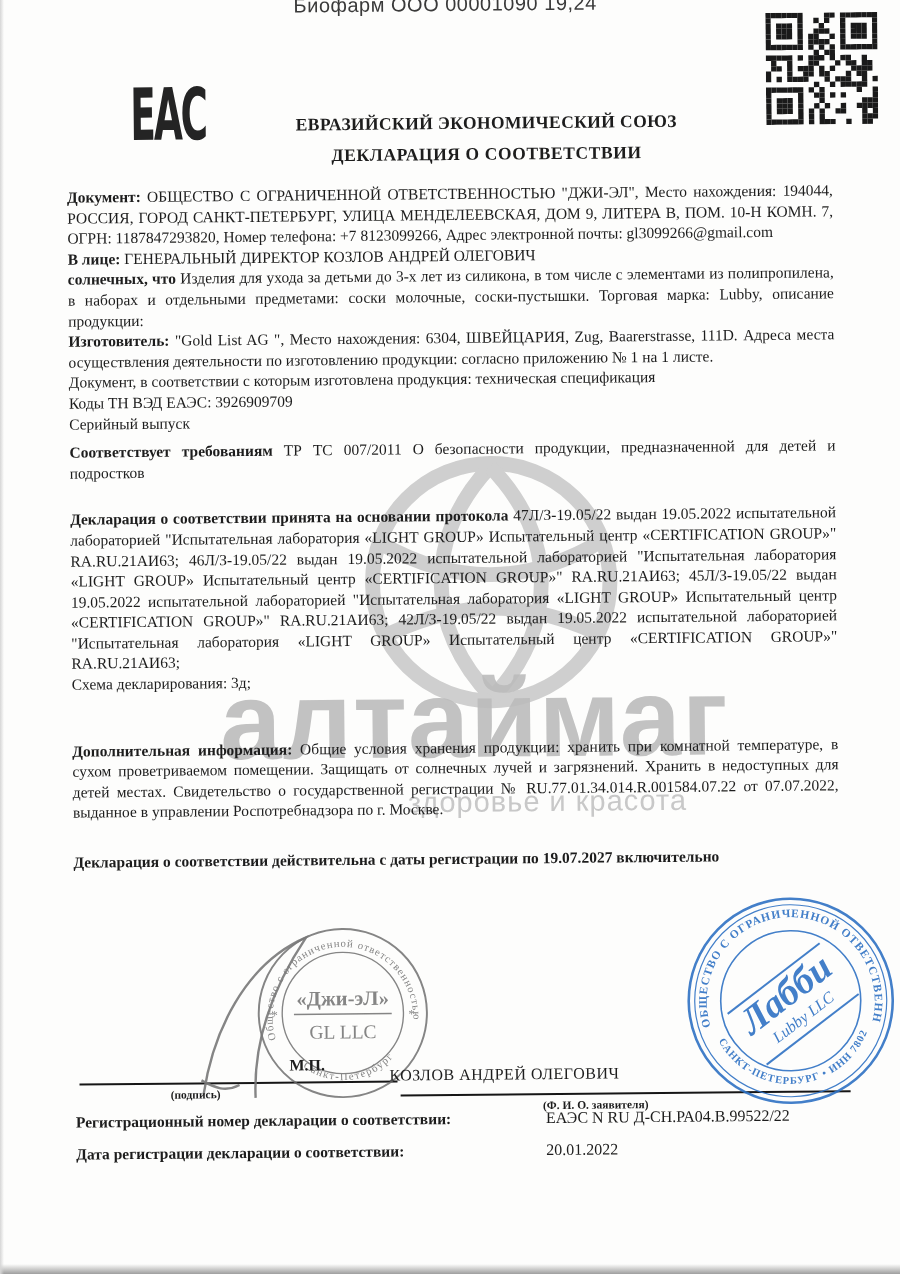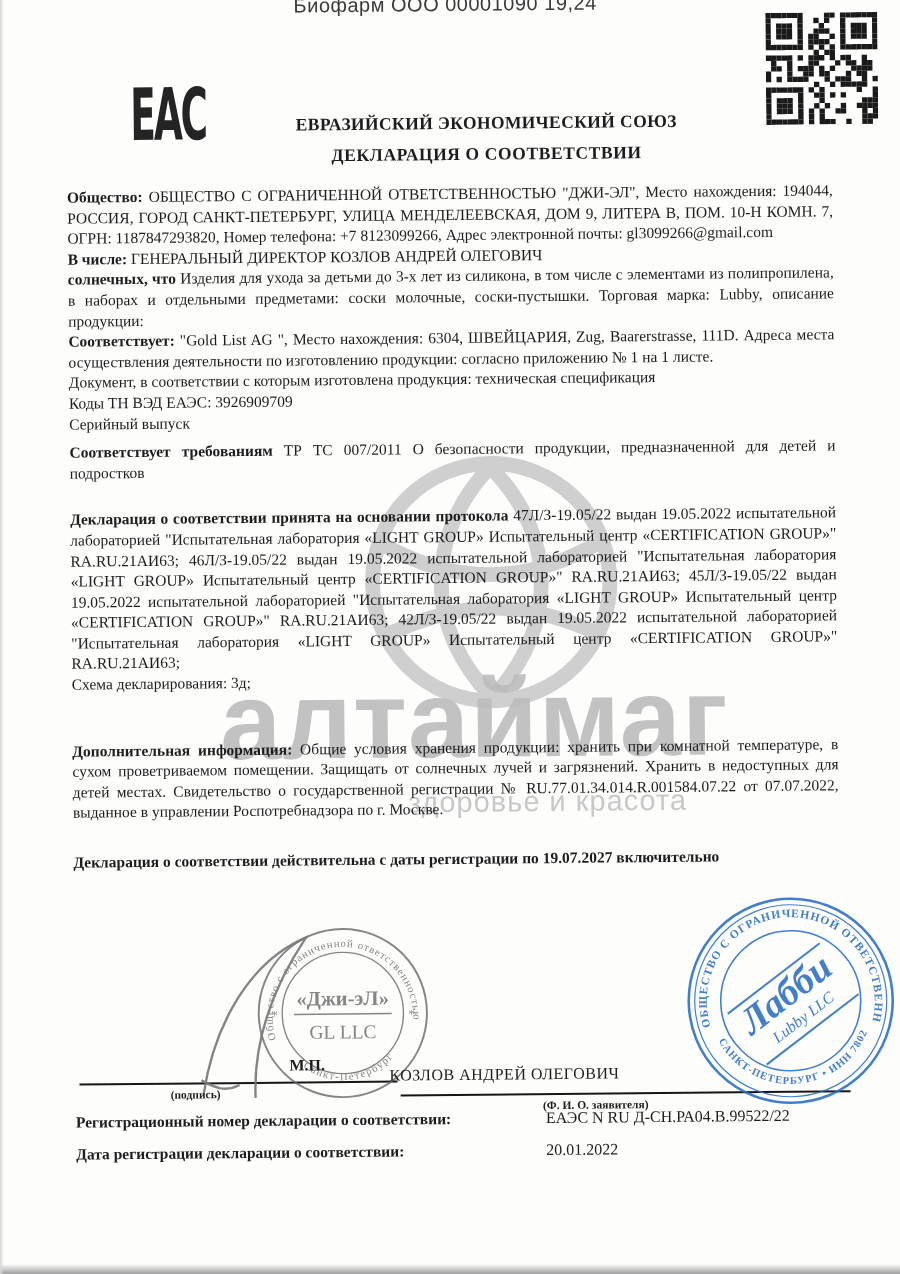--- a/index.html
+++ b/index.html
@@ -295,24 +295,24 @@
         <path d="M125 16 C 62 82, 62 168, 125 234"></path>
         <path d="M125 16 C 188 82, 188 168, 125 234"></path>
         <path d="M22 88 C 92 128, 158 128, 228 88"></path>
         <path d="M30 172 C 98 142, 152 142, 220 172"></path>
       </g>
     </svg>
     <div class="wm-big">алтаймаг</div>
     <div class="wm-small">здоровье и красота</div>
 
     <div class="content">
-      <p class="just"><b>Общество:</b> <span>ОБЩЕСТВО С ОГРАНИЧЕННОЙ ОТВЕТСТВЕННОСТЬЮ "ДЖИ-ЭЛ", Место нахождения: 194044, РОССИЯ, ГОРОД САНКТ-ПЕТЕРБУРГ, УЛИЦА МЕНДЕЛЕЕВСКАЯ, ДОМ 9, ЛИТЕРА В, ПОМ. 10-Н КОМН. 7, ОГРН: 1187847293820, Номер телефона: +7 8123099266, Адрес электронной почты: gl3099266@gmail.com</span></p>
-      <p><b>В числе:</b> <span>ГЕНЕРАЛЬНЫЙ ДИРЕКТОР КОЗЛОВ АНДРЕЙ ОЛЕГОВИЧ</span></p>
+      <p class="just"><b>Документ:</b> <span>ОБЩЕСТВО С ОГРАНИЧЕННОЙ ОТВЕТСТВЕННОСТЬЮ "ДЖИ-ЭЛ", Место нахождения: 194044, РОССИЯ, ГОРОД САНКТ-ПЕТЕРБУРГ, УЛИЦА МЕНДЕЛЕЕВСКАЯ, ДОМ 9, ЛИТЕРА В, ПОМ. 10-Н КОМН. 7, ОГРН: 1187847293820, Номер телефона: +7 8123099266, Адрес электронной почты: gl3099266@gmail.com</span></p>
+      <p><b>В лице:</b> <span>ГЕНЕРАЛЬНЫЙ ДИРЕКТОР КОЗЛОВ АНДРЕЙ ОЛЕГОВИЧ</span></p>
       <p class="just"><b>солнечных, что</b> <span>Изделия для ухода за детьми до 3-х лет из силикона, в том числе с элементами из полипропилена, в наборах и отдельными предметами: соски молочные, соски-пустышки. Торговая марка: Lubby, описание продукции:</span></p>
-      <p class="just"><b>Соответствует:</b> <span>"Gold List AG ", Место нахождения: 6304, ШВЕЙЦАРИЯ, Zug, Baarerstrasse, 111D. Адреса места осуществления деятельности по изготовлению продукции: согласно приложению № 1 на 1 листе.</span></p>
+      <p class="just"><b>Изготовитель:</b> <span>"Gold List AG ", Место нахождения: 6304, ШВЕЙЦАРИЯ, Zug, Baarerstrasse, 111D. Адреса места осуществления деятельности по изготовлению продукции: согласно приложению № 1 на 1 листе.</span></p>
       <p>Документ, в соответствии с которым изготовлена продукция: техническая спецификация</p>
       <p>Коды ТН ВЭД ЕАЭС: 3926909709</p>
       <p>Серийный выпуск</p>
       <p class="just gap1"><b>Соответствует требованиям</b> <span>ТР ТС 007/2011 О безопасности продукции, предназначенной для детей и подростков</span></p>
       <p class="just gap2"><b>Декларация о соответствии принята на основании протокола</b> <span>47Л/З-19.05/22 выдан 19.05.2022 испытательной лабораторией "Испытательная лаборатория «LIGHT GROUP» Испытательный центр «CERTIFICATION GROUP»" RA.RU.21АИ63; 46Л/З-19.05/22 выдан 19.05.2022 испытательной лабораторией "Испытательная лаборатория «LIGHT GROUP» Испытательный центр «CERTIFICATION GROUP»" RA.RU.21АИ63; 45Л/З-19.05/22 выдан 19.05.2022 испытательной лабораторией "Испытательная лаборатория «LIGHT GROUP» Испытательный центр «CERTIFICATION GROUP»" RA.RU.21АИ63; 42Л/З-19.05/22 выдан 19.05.2022 испытательной лабораторией "Испытательная лаборатория «LIGHT GROUP» Испытательный центр «CERTIFICATION GROUP»" RA.RU.21АИ63;</span></p>
       <p>Схема декларирования: 3д;</p>
       <p class="just gap3"><b>Дополнительная информация:</b> <span>Общие условия хранения продукции: хранить при комнатной температуре, в сухом проветриваемом помещении. Защищать от солнечных лучей и загрязнений. Хранить в недоступных для детей местах. Свидетельство о государственной регистрации № RU.77.01.34.014.R.001584.07.22 от 07.07.2022, выданное в управлении Роспотребнадзора по г. Москве.</span></p>
       <p class="gap4" style="font-weight:bold;">Декларация о соответствии действительна с даты регистрации по 19.07.2027 включительно</p>
     </div>
 

